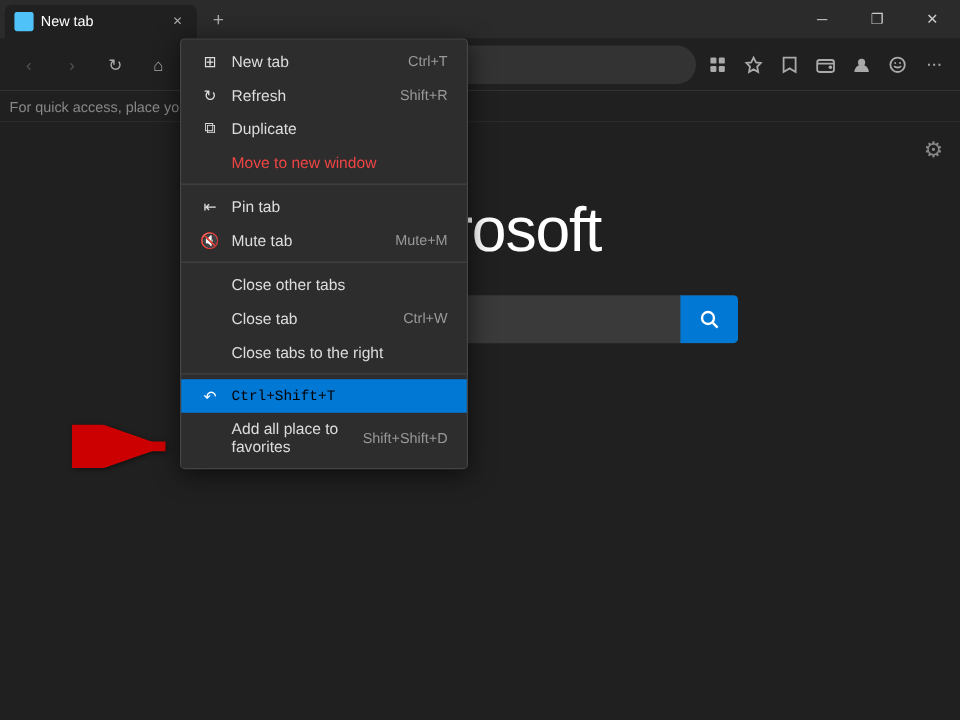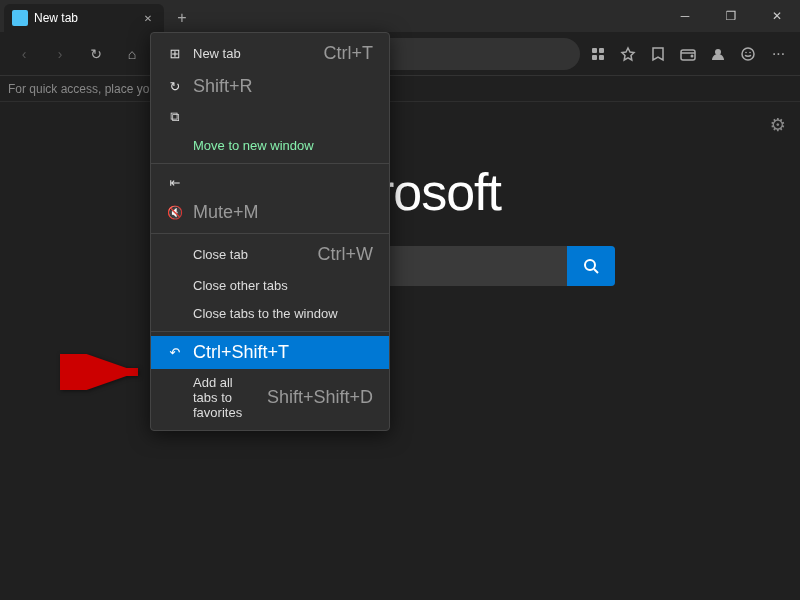--- a/index.html
+++ b/index.html
@@ -231,38 +231,38 @@
       color: #ddd;
       cursor: pointer;
       gap: 10px;
       position: relative;
     }
     .menu-item.highlighted {
       background: #0078d4;
       color: #fff;
     }
     .menu-item.disabled {
-      color: #86efac;
+      color: #ef4444;
       cursor: default;
     }
     .menu-icon {
       width: 16px;
       height: 16px;
       display: flex;
       align-items: center;
       justify-content: center;
       font-size: 13px;
       flex-shrink: 0;
     }
     .menu-label { flex: 1; }
     .menu-shortcut {
       color: #999;
-      font-size: 18px;
-    }
-    .menu-item.highlighted .menu-shortcut { color: #ffffff; }
+      font-size: 12px;
+    }
+    .menu-item.highlighted .menu-shortcut { color: #000000; font-family: Liberation Mono, monospace; }
     .menu-separator {
       height: 1px;
       background: #444;
       margin: 4px 0;
     }
 
     
     .red-arrow {
       position: absolute;
       left: 60px;
@@ -368,59 +368,63 @@
 </div>
 
 <div class="context-menu" id="context-menu">
     <div class="menu-item">
       <span class="menu-icon">⊞</span>
       <span class="menu-label">New tab</span>
       <span class="menu-shortcut">Ctrl+T</span>
     </div>
     <div class="menu-item">
       <span class="menu-icon">↻</span>
+      <span class="menu-label">Refresh</span>
       <span class="menu-shortcut">Shift+R</span>
     </div>
     <div class="menu-item">
       <span class="menu-icon">⧉</span>
+      <span class="menu-label">Duplicate</span>
     </div>
     <div class="menu-item disabled">
       <span class="menu-icon"></span>
       <span class="menu-label">Move to new window</span>
     </div>
     <div class="menu-separator"></div>
     <div class="menu-item">
       <span class="menu-icon">⇤</span>
+      <span class="menu-label">Pin tab</span>
     </div>
     <div class="menu-item">
       <span class="menu-icon">🔇</span>
+      <span class="menu-label">Mute tab</span>
       <span class="menu-shortcut">Mute+M</span>
     </div>
     <div class="menu-separator"></div>
+    <div class="menu-item">
+      <span class="menu-icon"></span>
+      <span class="menu-label">Close other tabs</span>
+    </div>
     <div class="menu-item">
       <span class="menu-icon"></span>
       <span class="menu-label">Close tab</span>
       <span class="menu-shortcut">Ctrl+W</span>
     </div>
     <div class="menu-item">
       <span class="menu-icon"></span>
-      <span class="menu-label">Close other tabs</span>
-    </div>
-    <div class="menu-item">
-      <span class="menu-icon"></span>
-      <span class="menu-label">Close tabs to the window</span>
+      <span class="menu-label">Close tabs to the right</span>
     </div>
     <div class="menu-separator"></div>
     <div class="menu-item highlighted">
       <span class="menu-icon">↶</span>
       <span class="menu-shortcut">Ctrl+Shift+T</span>
     </div>
     <div class="menu-item">
       <span class="menu-icon"></span>
-      <span class="menu-label">Add all tabs to favorites</span>
+      <span class="menu-label">Add all place to favorites</span>
       <span class="menu-shortcut">Shift+Shift+D</span>
     </div>
   </div>
 
 <div class="red-arrow">
   <svg width="90" height="36" viewBox="0 0 90 36">
     <defs>
       <marker id="arrowhead" markerWidth="10" markerHeight="7" refX="10" refY="3.5" orient="auto">
         <polygon points="0 0, 10 3.5, 0 7" fill="#cc0000"></polygon>
       </marker>

